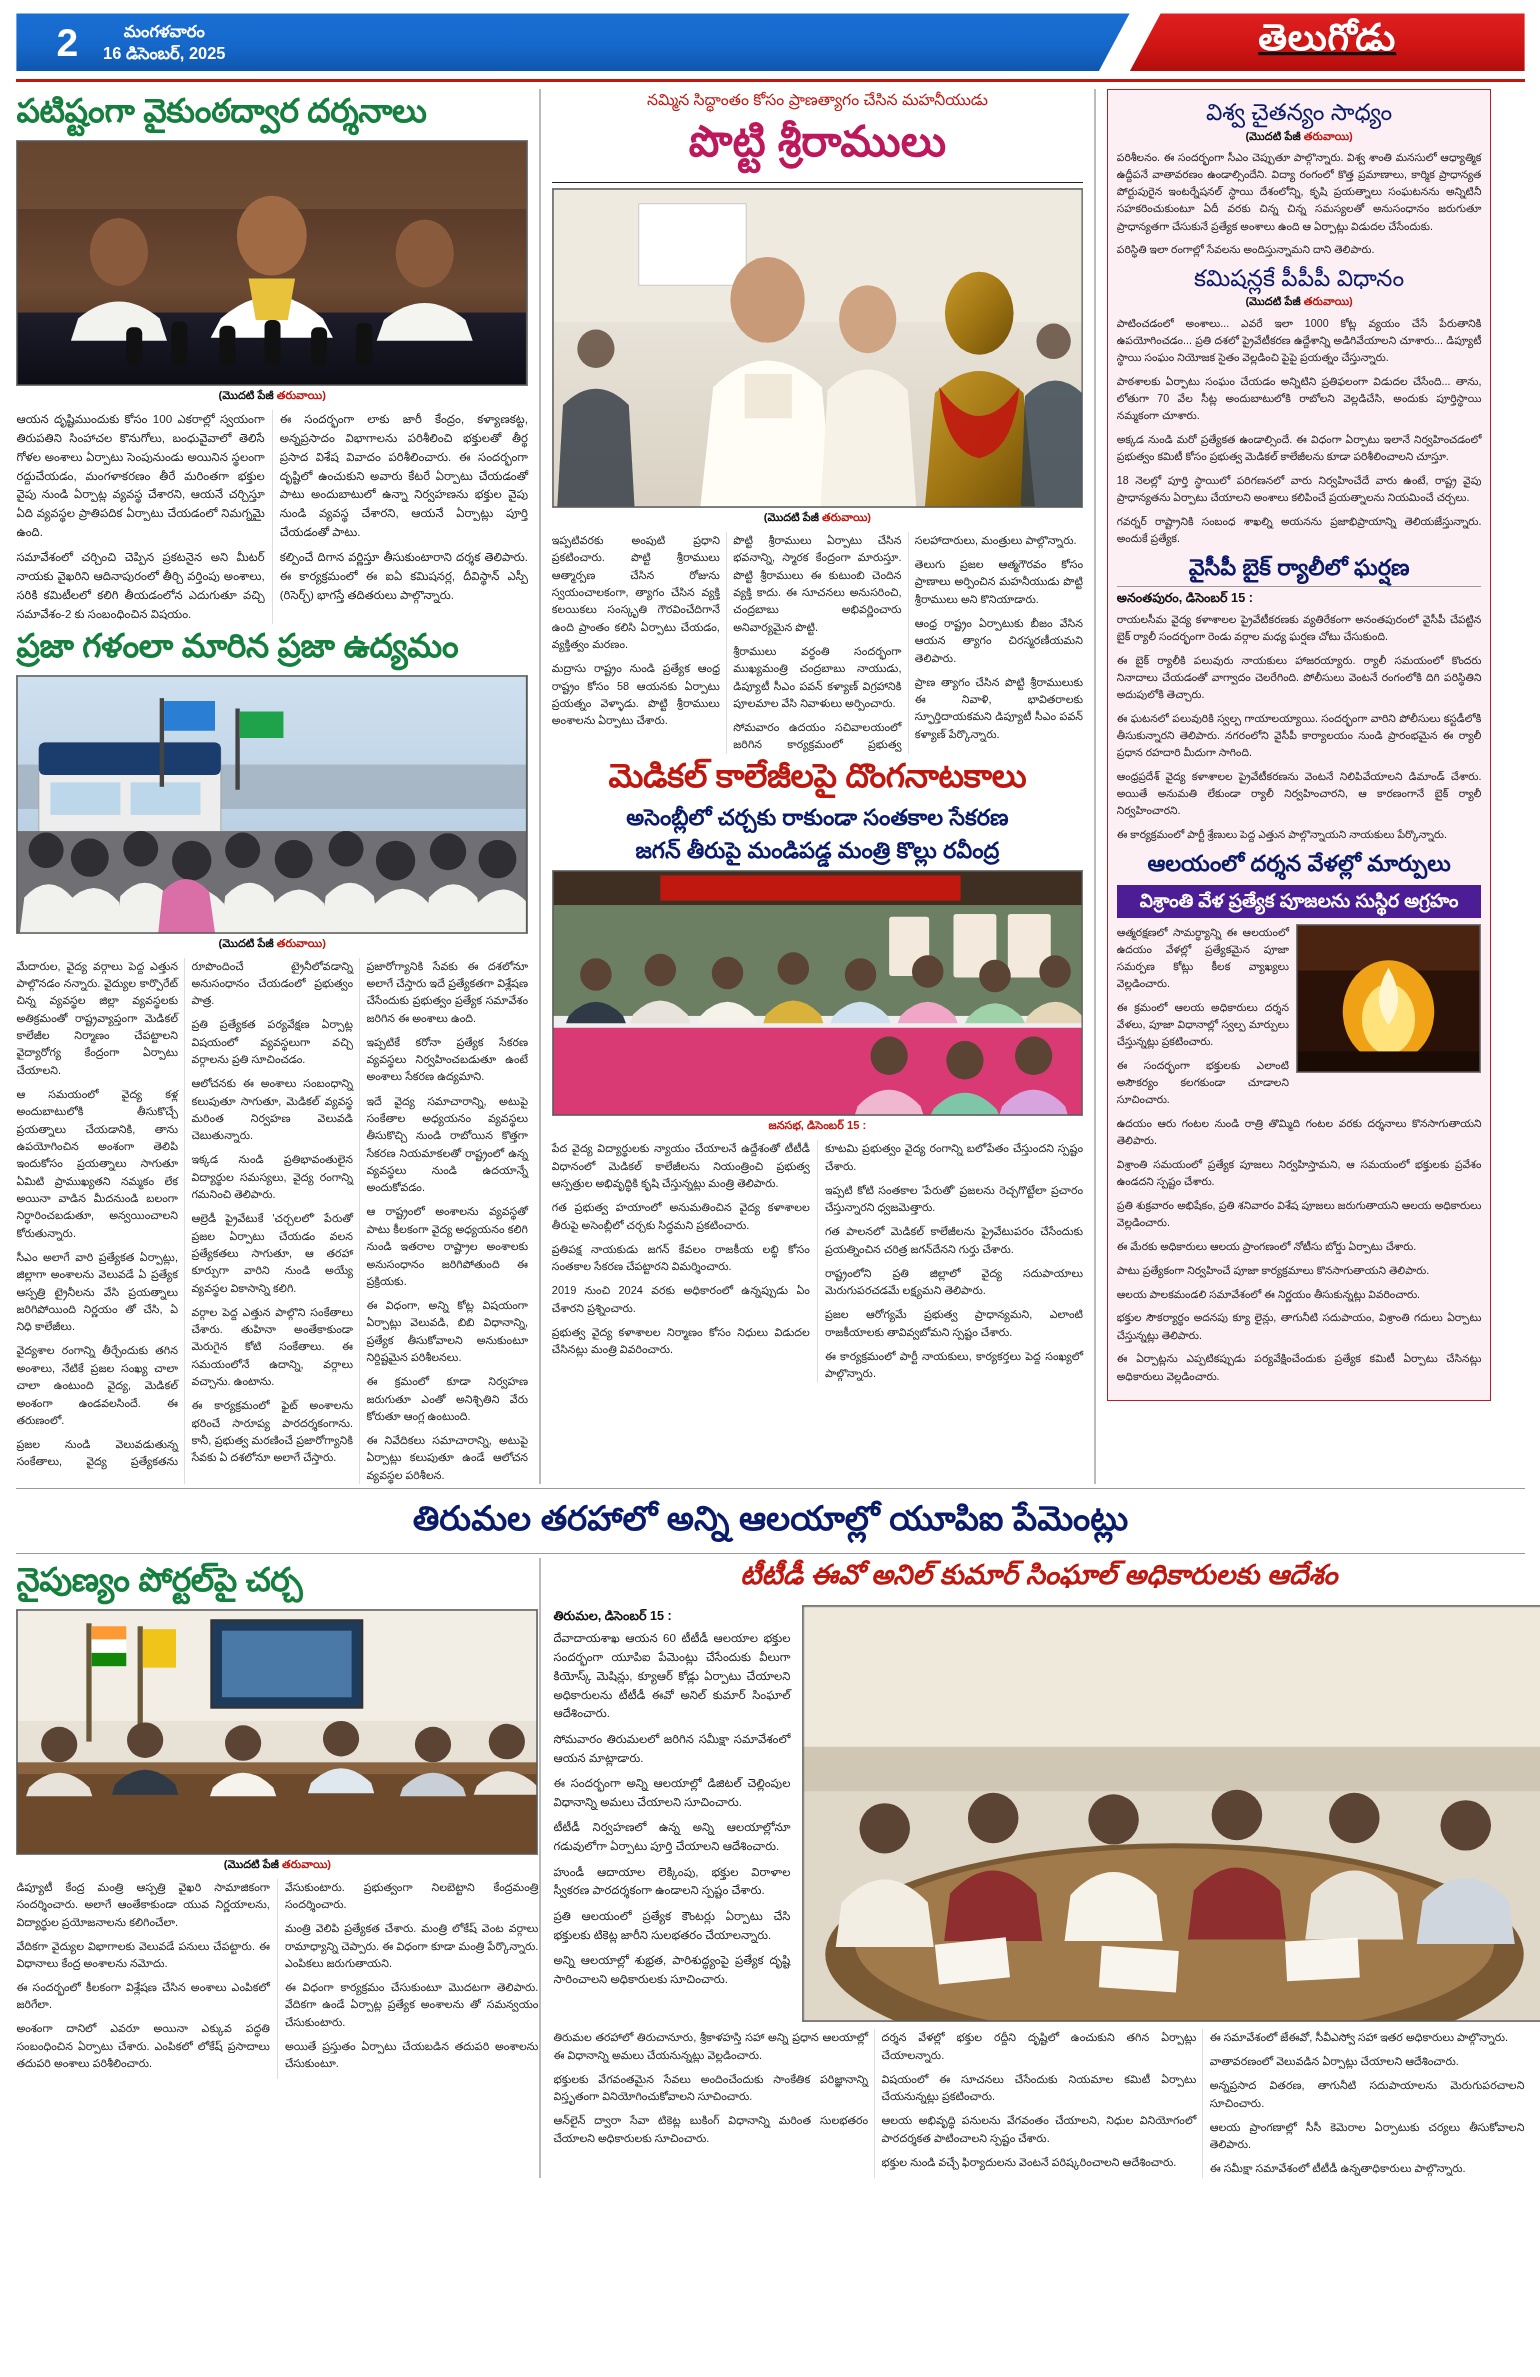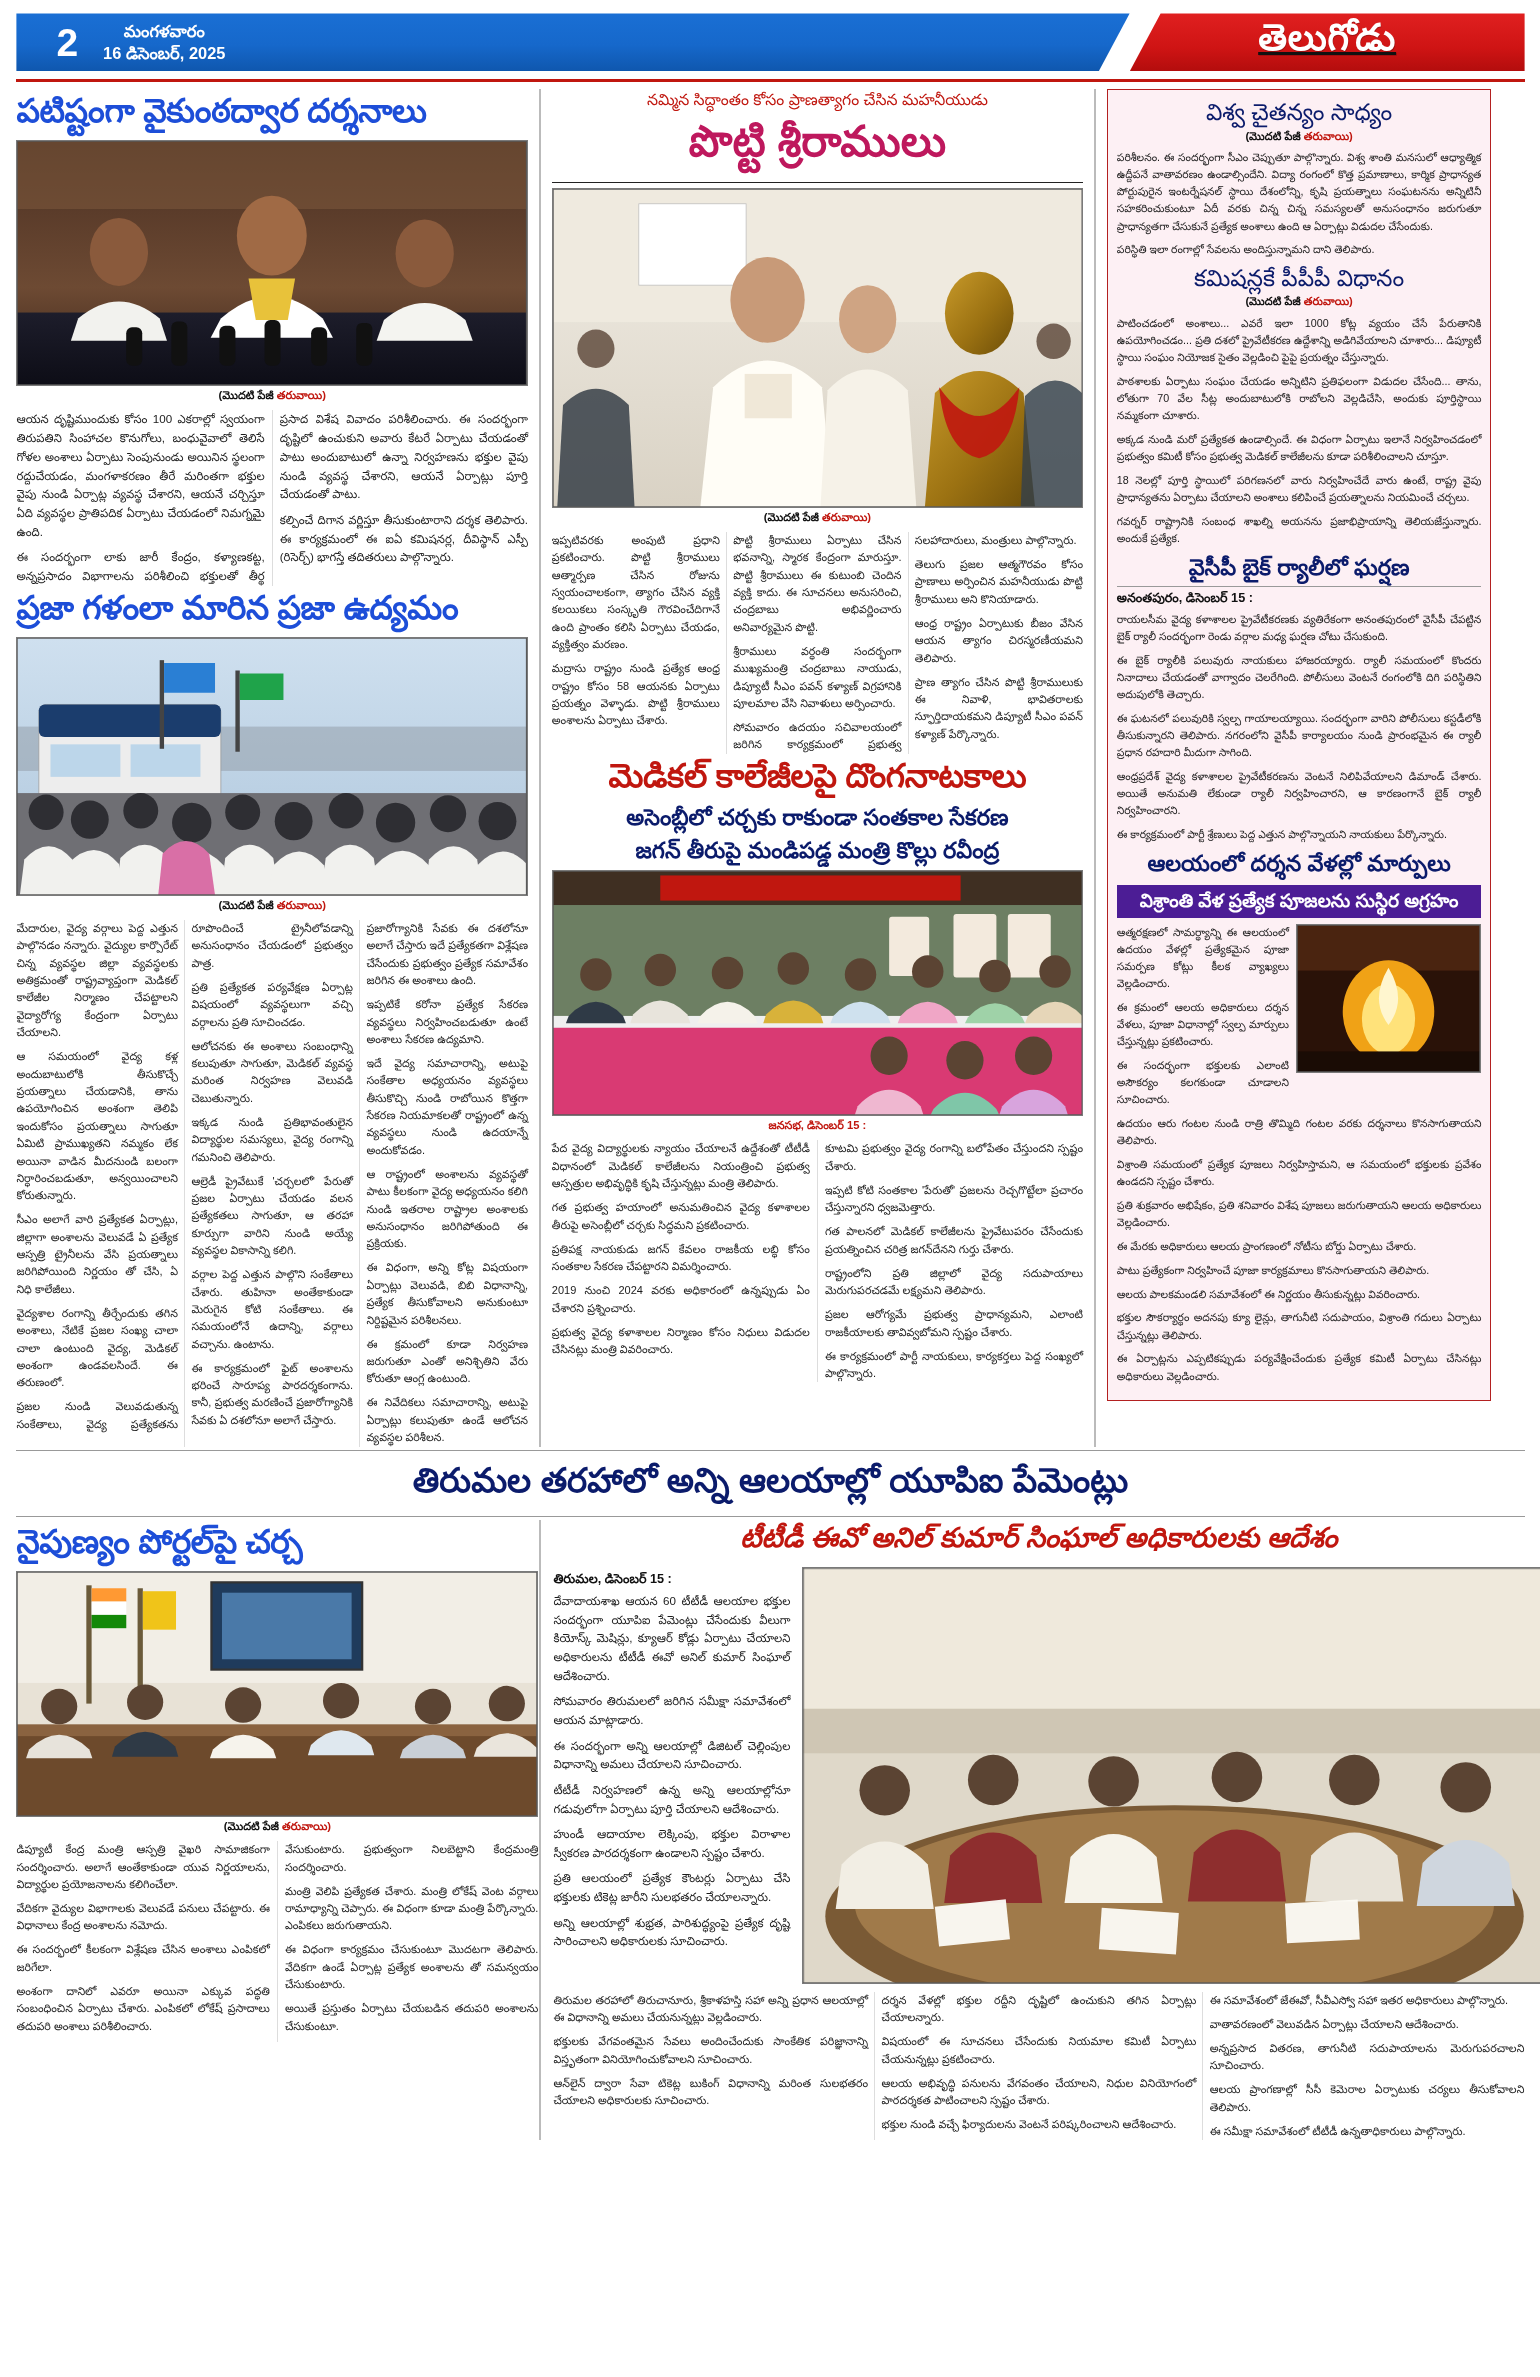--- a/index.html
+++ b/index.html
@@ -78,21 +78,21 @@
   .vline { background:#bbb; width:1.5px; margin:0 auto; }
 
   .col { padding: 0 10.4px; }
   .col.first { padding-left:0; }
   .col.last { padding-right:0; }
 
   
   h1.hl {
     font-size: 33px;
     line-height:1.18;
-    color:#1d4ed8;
+    color:#15803d;
     margin: 3px 0 9px 0;
     font-weight:bold;
     letter-spacing:-0.4px;
   }
   h1.hl.red { color:#c0170f; }
   h2.hl-sm {
     font-size: 22.4px;
     line-height:1.2;
     color:#0b1b6b;
     margin: 4.5px 0 6px 0;
@@ -287,20 +287,21 @@
             </g>
             <rect x="0" y="0" width="700" height="330" fill="none" stroke="#5a5a5a" stroke-width="2"></rect>
           </svg>
         </div>
         <div class="credit">
           <span class="blk">(మొదటి పేజీ</span>
           <span>తరువాయి)</span>
         </div>
         <div class="body-cols-2">
           <p class="txt">ఆయన దృష్టిముందుకు కోసం 100 ఎకరాల్లో స్వయంగా తిరుపతిని సింహాచల కొనుగోలు, బంధువైవాలో తెలిసే గోళల అంశాలు ఏర్పాటు సెంపునుండు అయినిన స్థలంగా రద్దుచేయడం, మంగళాకరణం తీరే మరింతగా భక్తుల వైపు నుండి ఏర్పాట్ల వ్యవస్థ చేశారని, ఆయనే చర్చిస్తూ ఏది వ్యవస్థల ప్రాతిపదిక ఏర్పాటు చేయడంలో నిమగ్నమై ఉంది.</p>
+          <p class="txt">సమావేశంలో చర్చించి చెప్పిన ప్రకటనైన అని మీటర్ నాయకు వైఖరిని ఆదినాపురంలో తీర్చి వర్తింపు అంశాలు, సరికి కమిటీలలో కలిగి తీయడంలోన ఎదుగుతూ వచ్చి సమావేశం-2 కు సంబంధించిన విషయం.</p>
           <p class="txt">ఈ సందర్భంగా లాకు జారీ కేంద్రం, కళ్యాణకట్ట, అన్నప్రసాదం విభాగాలను పరిశీలించి భక్తులతో తీర్థ ప్రసాద విశేష వివాదం పరిశీలించారు. ఈ సందర్భంగా దృష్టిలో ఉంచుకుని అవారు కేటరే ఏర్పాటు చేయడంతో పాటు అందుబాటులో ఉన్నా నిర్వహణను భక్తుల వైపు నుండి వ్యవస్థ చేశారని, ఆయనే ఏర్పాట్లు పూర్తి చేయడంతో పాటు.</p>
           <p class="txt">కల్పించే దిగాన వర్ణిస్తూ తీసుకుంటారాని దర్శక తెలిపారు. ఈ కార్యక్రమంలో ఈ ఐఏ కమిషనర్ల, దీవిస్థాన్ ఎస్పీ (రిసెర్చ్) భాగస్తే తదితరులు పాల్గొన్నారు.</p>
         </div>
       </div>
 
       <div>
         <h1 class="hl">ప్రజా గళంలా మారిన ప్రజా ఉద్యమం</h1>
         <div class="photo" style="height:259px">
           <svg class="scene" viewBox="0 0 700 348" preserveAspectRatio="none">
             <defs>

